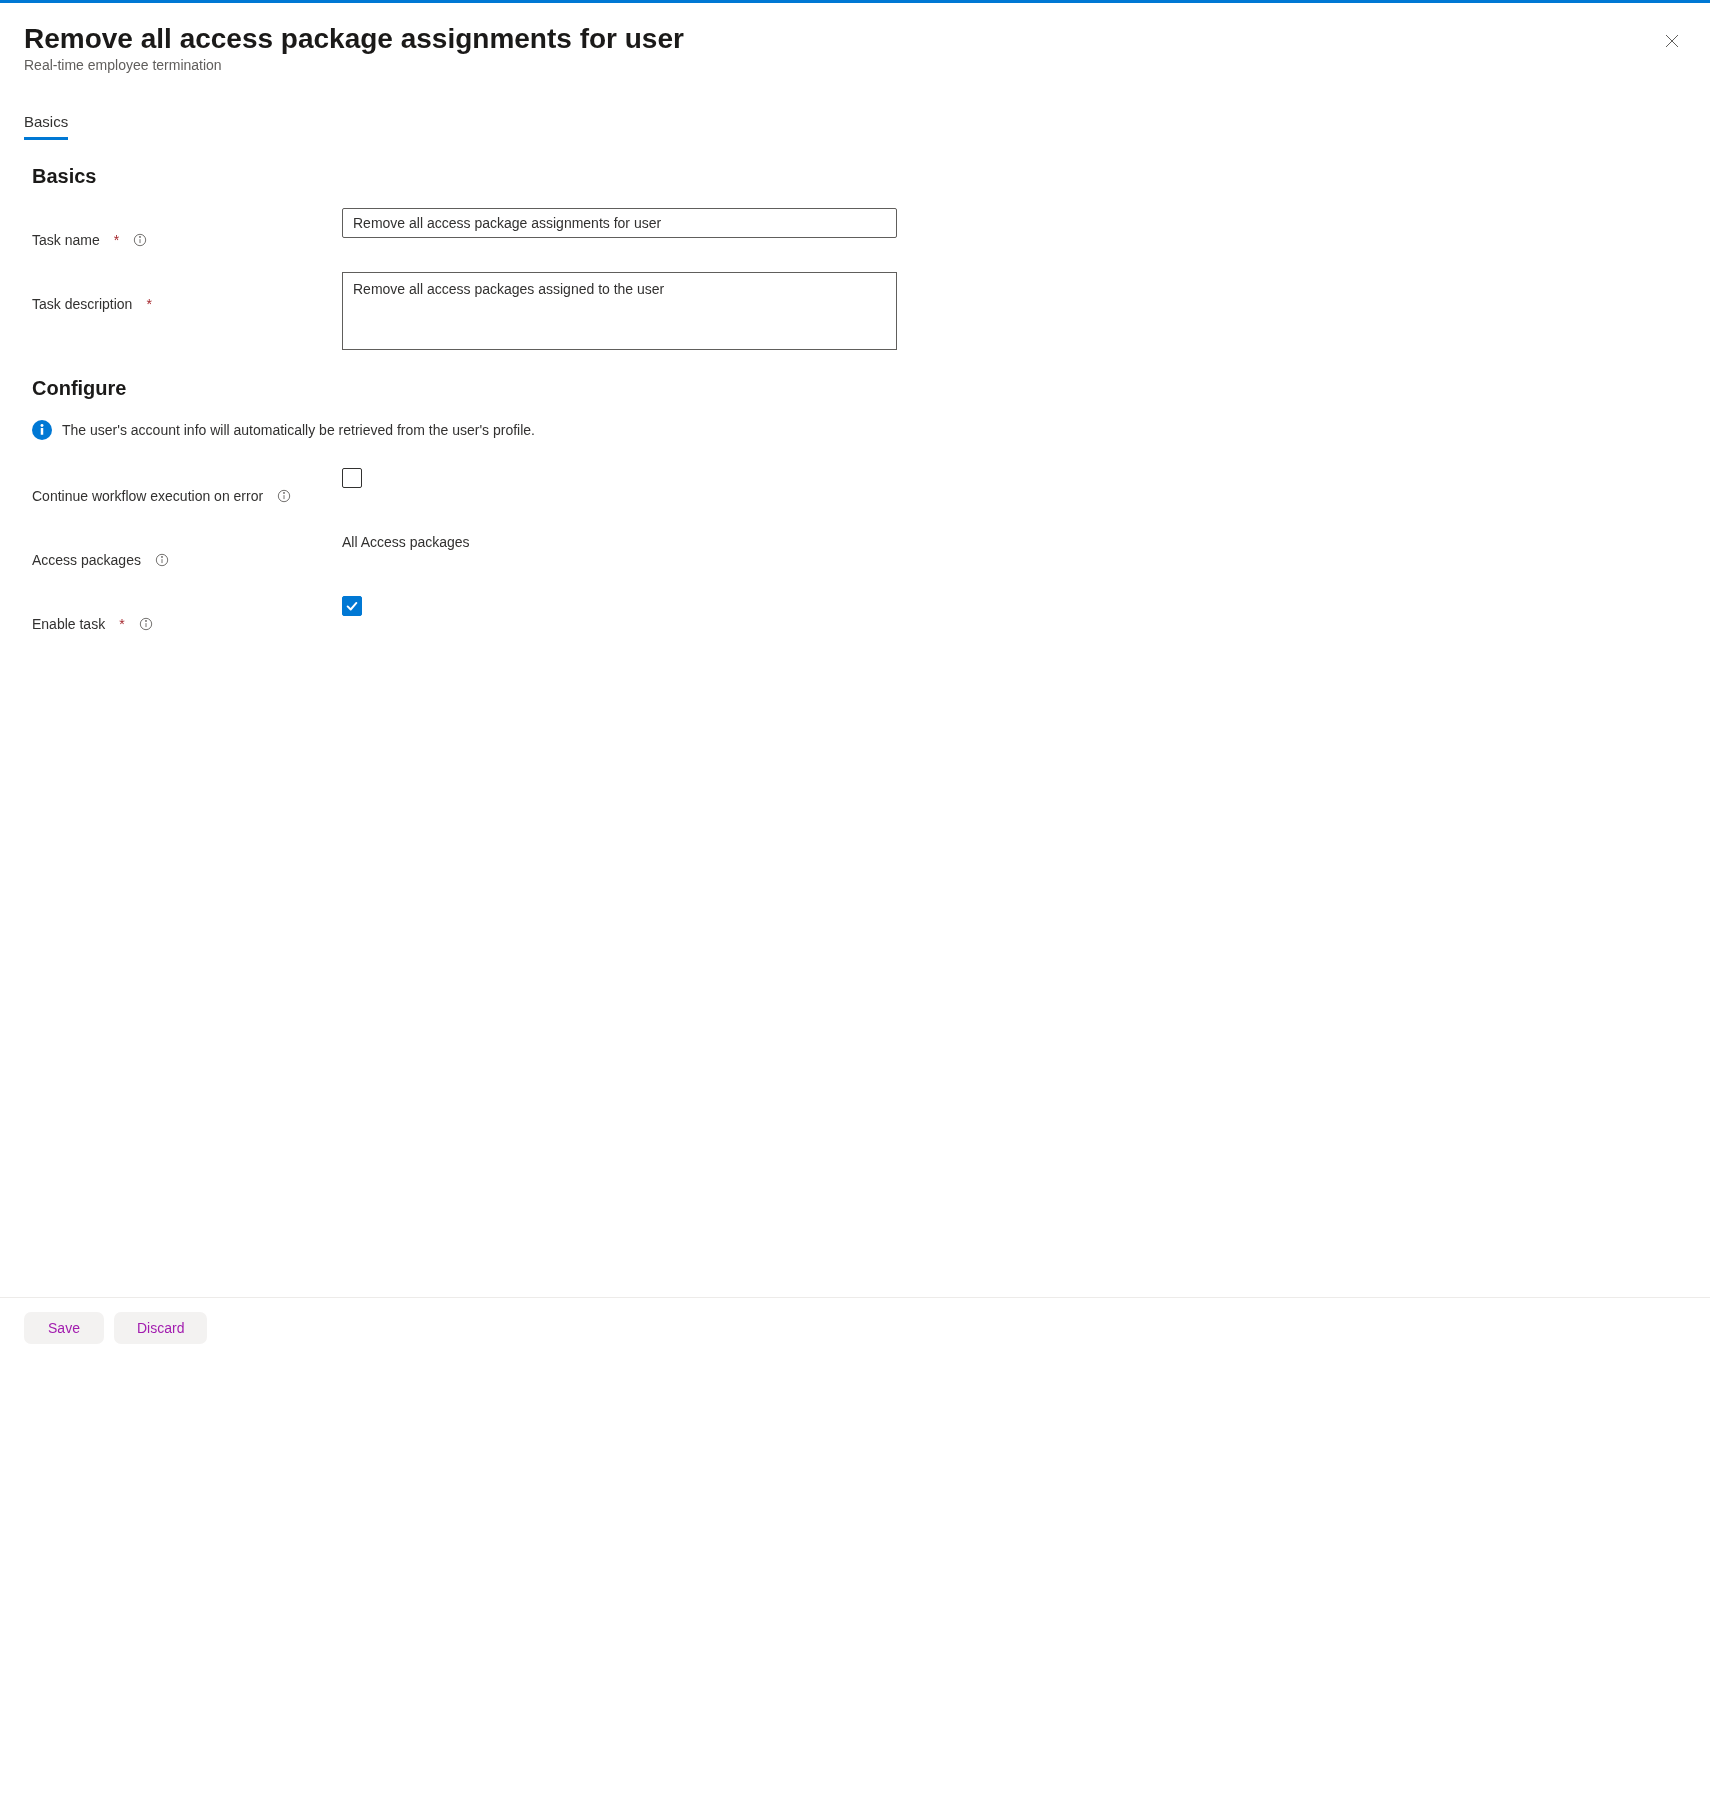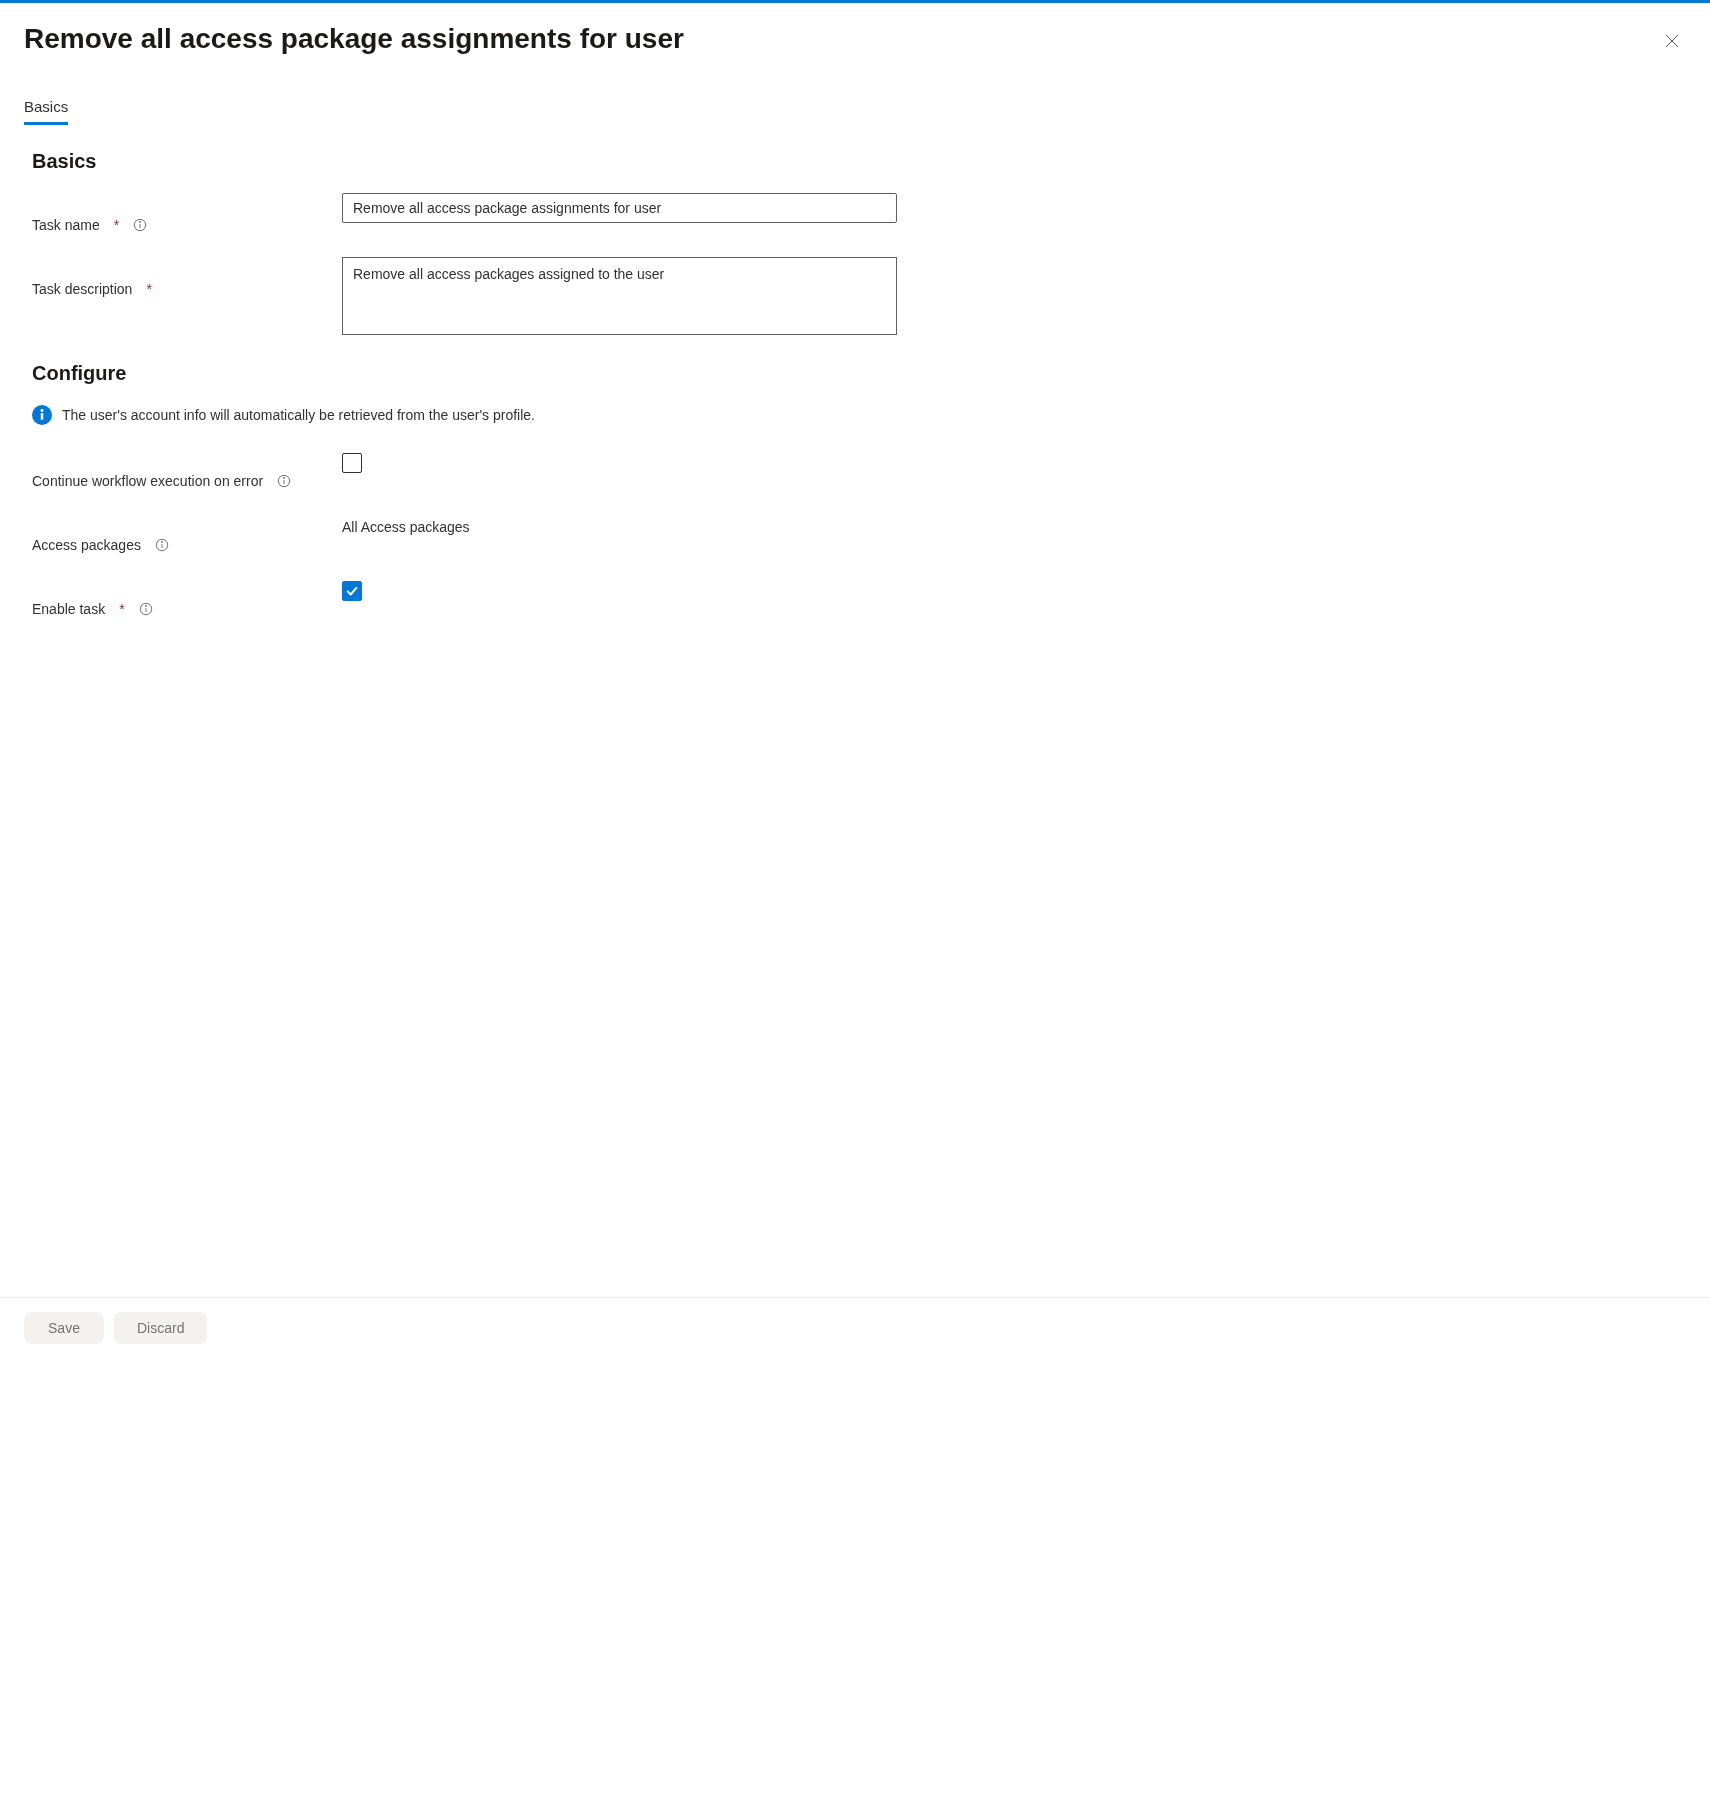--- a/index.html
+++ b/index.html
@@ -217,32 +217,33 @@
       padding: 7px 22px;
       font-size: 14px;
       font-family: inherit;
       border: 1px solid transparent;
       border-radius: 2px;
       cursor: pointer;
       min-width: 80px;
     }
     .btn-disabled {
       background: #f3f2f1;
-      color: #737373;
+      color: #a21caf;
       cursor: not-allowed;
       border-radius: 7px;
     }
   </style>
 </head>
 <body>
 
 <div class="container">
   <div class="header">
     <div class="header-titles">
       <h1 class="page-title">Remove all access package assignments for user</h1>
+      <div class="page-subtitle">Real-time employee termination</div>
     </div>
     <button class="close-btn">
       <span>
         <svg viewBox="0 0 16 16" fill="none" stroke="currentColor" stroke-width="1">
           <line x1="2" y1="2" x2="14" y2="14"></line>
           <line x1="14" y1="2" x2="2" y2="14"></line>
         </svg>
       </span>
     </button>
   </div>

